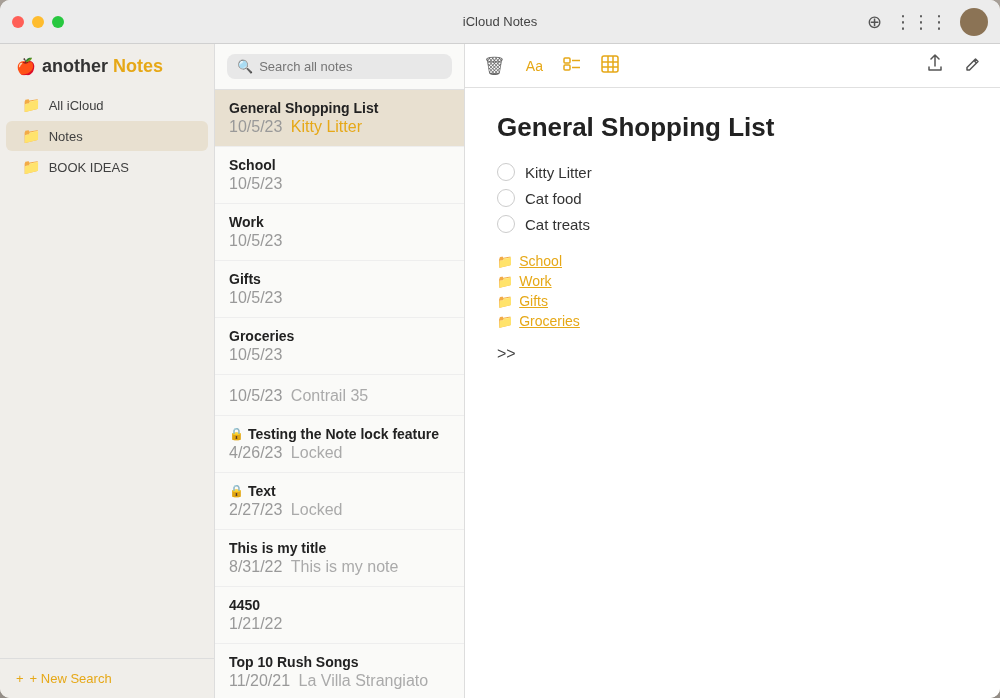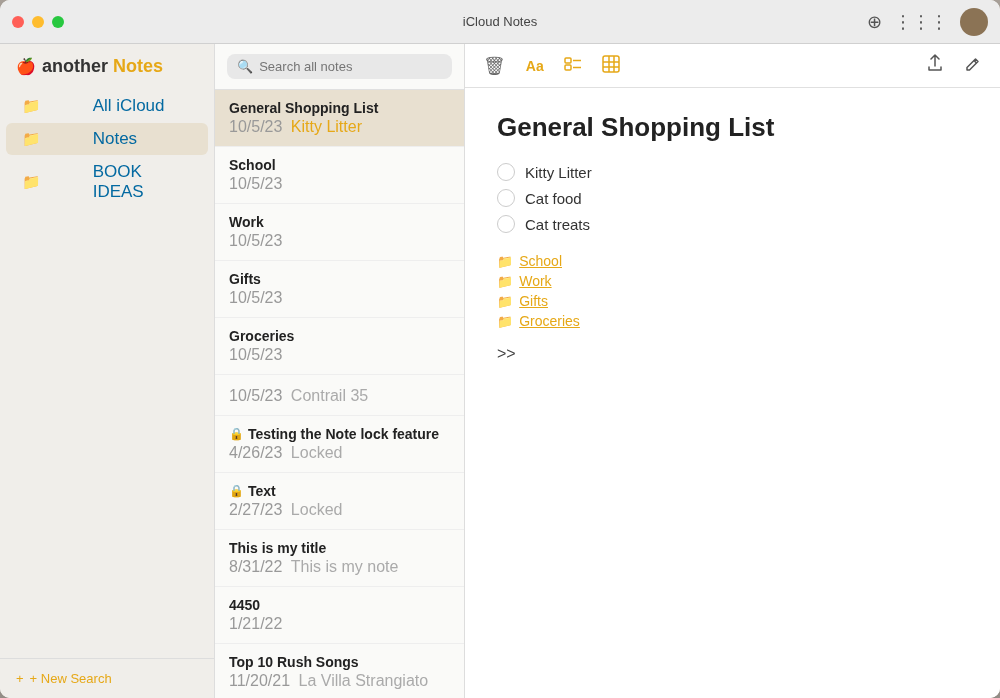--- a/index.html
+++ b/index.html
@@ -102,23 +102,22 @@
       margin: 1px 6px;
     }
     .sidebar-item.active {
       background: #e8e0d0;
     }
     .folder-icon {
       color: #e6a817;
       font-size: 15px;
     }
     .sidebar-item-label {
-      font-size: 17px;
-      color: #0369a1;
-      margin-left: 44px;
+      font-size: 13px;
+      color: #404040;
     }
     .sidebar-footer {
       padding: 12px 16px;
       border-top: 1px solid #ddd;
     }
     .new-folder-btn {
       display: flex;
       align-items: center;
       gap: 6px;
       color: #e6a817;
@@ -484,21 +483,21 @@
             <span class="note-title">Yet another note</span>
           </div>
         </div>
       </div>
     </div>
 
     <div class="note-detail">
       <div class="note-toolbar">
         <div class="toolbar-left">
           <button class="toolbar-btn">🗑</button>
-          <button class="toolbar-btn toolbar-btn-yellow" style="font-size:14px; font-weight:700;">Aa</button>
+          <button class="toolbar-btn toolbar-btn-yellow" style="font-size:14px; font-weight:400;">Aa</button>
           <button class="toolbar-btn toolbar-btn-yellow" style="font-size:16px;">
             <svg width="18" height="18" viewBox="0 0 18 18" fill="none" xmlns="http://www.w3.org/2000/svg">
               <rect x="1" y="3" width="6" height="5" rx="1" stroke="#e6a817" stroke-width="1.5"></rect>
               <line x1="9" y1="5.5" x2="17" y2="5.5" stroke="#e6a817" stroke-width="1.5"></line>
               <rect x="1" y="10" width="6" height="5" rx="1" stroke="#e6a817" stroke-width="1.5"></rect>
               <line x1="9" y1="12.5" x2="17" y2="12.5" stroke="#e6a817" stroke-width="1.5"></line>
             </svg>
           </button>
           <button class="toolbar-btn toolbar-btn-yellow" style="font-size:16px;">
             <svg width="18" height="18" viewBox="0 0 18 18" fill="none" xmlns="http://www.w3.org/2000/svg">

